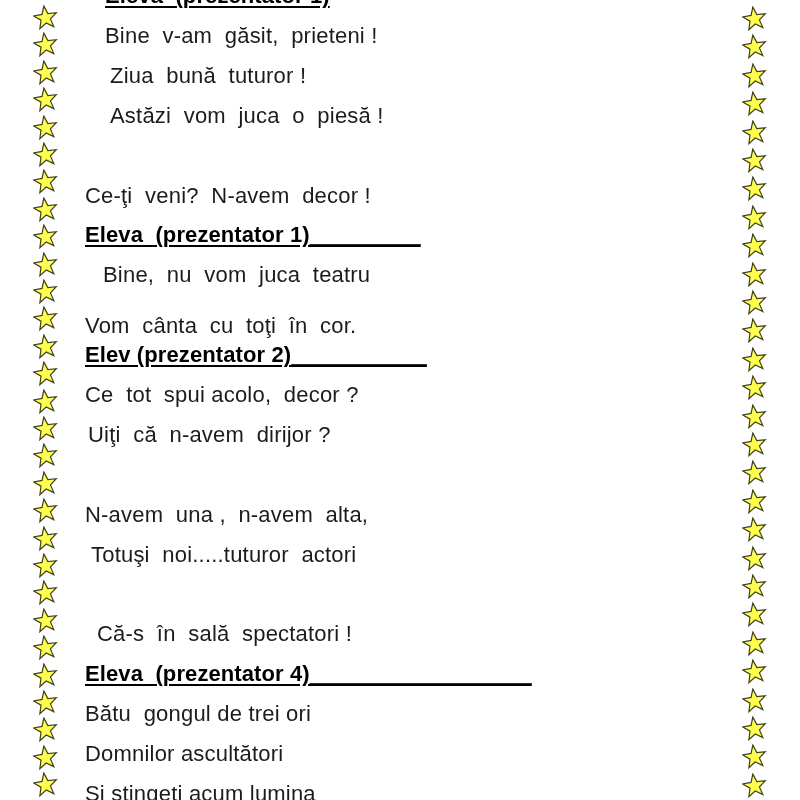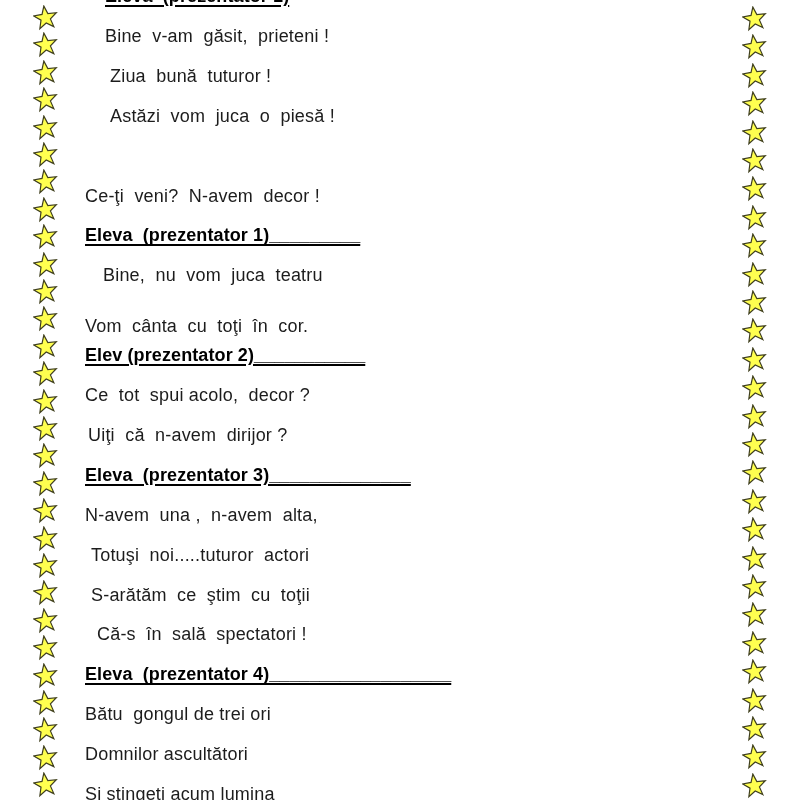--- a/index.html
+++ b/index.html
@@ -33,21 +33,21 @@
     position: absolute;
     left: 85px;
     top: 0;
     width: 620px;
     height: 800px;
   }
   .line {
     position: absolute;
     height: 40px;
     line-height: 40px;
-    font-size: 18px;
+    font-size: 22px;
     color: #1c1c1c;
     white-space: pre;
     letter-spacing: 0.2px;
   }
   .line.heading {
     font-weight: bold;
     color: #000000;
     text-decoration: underline;
     text-decoration-thickness: 2px;
     text-underline-offset: 3px;
@@ -152,24 +152,22 @@
       <div class="line dialogue" style="top: 15.9px; left: 20px;">Bine  v-am  găsit,  prieteni !</div>
       <div class="line dialogue" style="top: 55.8px; left: 25px; text-align: center;">Ziua  bună  tuturor !</div>
       <div class="line dialogue" style="top: 95.7px; left: 25px;">Astăzi  vom  juca  o  piesă !</div>
       <div class="line dialogue" style="top: 175.5px; left: 0px;">Ce-ţi  veni?  N-avem  decor !</div>
       <div class="line heading" style="top: 215.4px; left: 0px;">Eleva  (prezentator 1)_________</div>
       <div class="line dialogue" style="top: 255.3px; left: 18px;">Bine,  nu  vom  juca  teatru</div>
       <div class="line dialogue" style="top: 306px; left: 0px;">Vom  cânta  cu  toţi  în  cor.</div>
       <div class="line heading" style="top: 335px; left: 0px;">Elev (prezentator 2)___________</div>
       <div class="line dialogue" style="top: 375px; left: 0px;">Ce  tot  spui acolo,  decor ?</div>
       <div class="line dialogue" style="top: 414.9px; left: 3px;">Uiţi  că  n-avem  dirijor ?</div>
-      <div class="line heading" style="top: 454.8px; left: 0px;">Eleva  (prezentator 3)______________</div>
       <div class="line dialogue" style="top: 494.7px; left: 0px;">N-avem  una ,  n-avem  alta,</div>
       <div class="line dialogue" style="top: 534.6px; left: 6px;">Totuşi  noi.....tuturor  actori</div>
-      <div class="line dialogue" style="top: 574.5px; left: 6px;">S-arătăm  ce  ştim  cu  toţii</div>
       <div class="line dialogue" style="top: 614.4px; left: 12px;">Că-s  în  sală  spectatori !</div>
       <div class="line heading" style="top: 654.3px; left: 0px;">Eleva  (prezentator 4)__________________</div>
       <div class="line dialogue" style="top: 694.2px; left: 0px;">Bătu  gongul de trei ori</div>
       <div class="line dialogue" style="top: 734.1px; left: 0px;">Domnilor ascultători</div>
       <div class="line dialogue" style="top: 774px; left: 0px;">Şi stingeţi acum lumina</div>
     </div>
   <div class="star-col right">
       <span class="star" style="top: 6px;"><svg width="25" height="26" viewBox="0 0 25 26">
           <polygon points="10.83,1.12 14.85,8.59 23.29,7.74 17.42,13.87 20.84,21.63 13.20,17.95 6.87,23.60 8.01,15.19 0.68,10.92 9.03,9.40" fill="#FFFF4F" stroke="#3F3F1E" stroke-width="1.2" stroke-linejoin="miter"></polygon>
         </svg></span>

